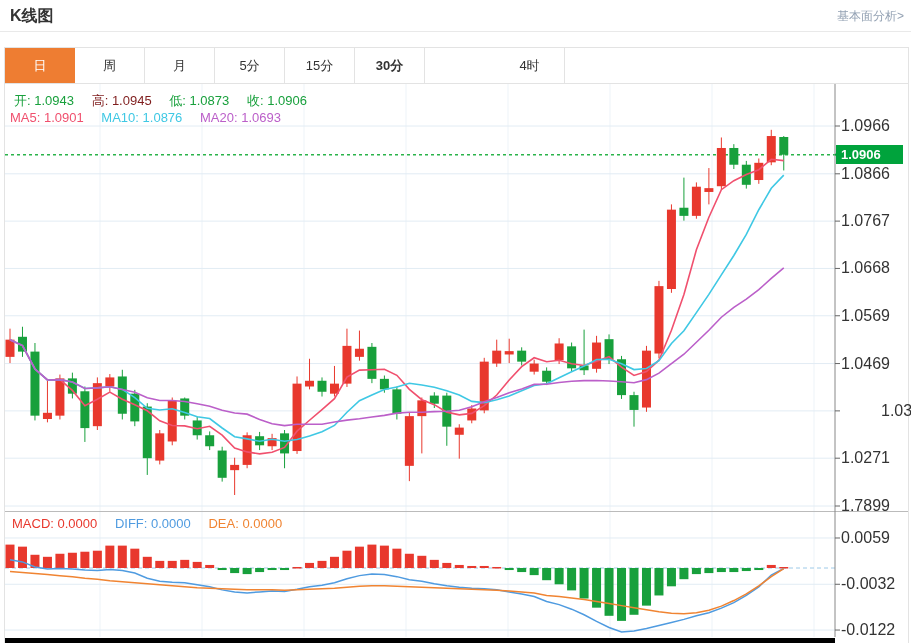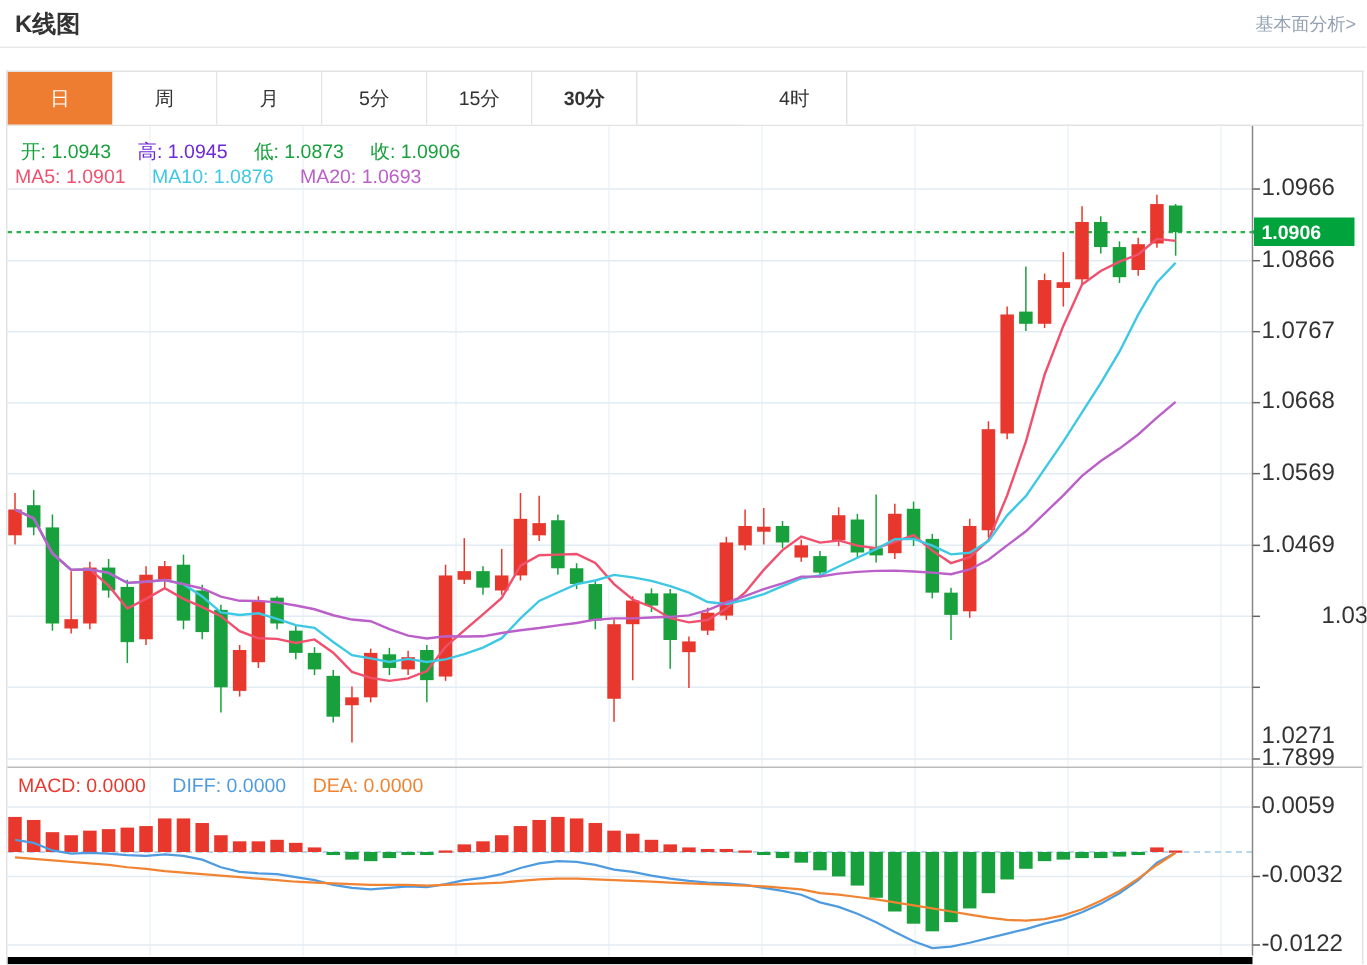--- a/index.html
+++ b/index.html
@@ -273,21 +273,21 @@
     <div class="tab" style="left: 211px;">5分</div>
     <div class="tab" style="left: 281px;">15分</div>
     <div class="tab" style="left: 351px; font-weight: bold;">30分</div>
     <div class="tab" style="left: 491px;">4时</div>
   </div>
   <div class="abs side-border" style="left:4px"></div>
   <div class="abs side-border" style="left:908px"></div>
 
   <div class="abs legend-row" id="ohlc-row">
     <span class="legend-item" style="color: rgb(24, 160, 60);"><span>开:</span> <span>1.0943</span></span>
-    <span class="legend-item" style="color: #6d28d9;"><span>高:</span> <span>1.0945</span></span>
+    <span class="legend-item" style="color: #7f1d1d;"><span>高:</span> <span>1.0945</span></span>
     <span class="legend-item" style="color: rgb(24, 160, 60);"><span>低:</span> <span>1.0873</span></span>
     <span class="legend-item" style="color: rgb(24, 160, 60);"><span>收:</span> <span>1.0906</span></span>
   </div>
 
   <div class="abs legend-row" id="ma-row">
     <span class="legend-item" style="color: rgb(240, 80, 110);"><span>MA5:</span> <span>1.0901</span></span>
     <span class="legend-item" style="color: rgb(63, 200, 228);"><span>MA10:</span> <span>1.0876</span></span>
     <span class="legend-item" style="color: rgb(187, 95, 201);"><span>MA20:</span> <span>1.0693</span></span>
   </div>
 
@@ -297,21 +297,21 @@
     <span class="legend-item" style="color: rgb(240, 132, 50);"><span>DEA:</span> <span>0.0000</span></span>
   </div>
 
   <div class="tick-label" style="top: 119px;">1.0966</div>
   <div class="tick-label" style="top: 166.799px;">1.0866</div>
   <div class="tick-label" style="top: 214.119px;">1.0767</div>
   <div class="tick-label" style="top: 261.44px;">1.0668</div>
   <div class="tick-label" style="top: 308.761px;">1.0569</div>
   <div class="tick-label" style="top: 356.56px;">1.0469</div>
   <div class="tick-label" style="top: 403.881px; margin-left: 40px;">1.0370</div>
-  <div class="tick-label" style="top: 451.201px; margin-top: 33px;">1.0271</div>
+  <div class="tick-label" style="top: 451.201px;">1.0271</div>
   <div class="tick-label" style="top: 499px;">1.7899</div>
 
   <div class="abs" id="price-tag" style="top: 145.179px; background: rgb(0, 163, 60);">1.0906</div>
 
   <div class="tick-label" style="top: 530.999px;">0.0059</div>
   <div class="tick-label" style="top: 577.272px;">-0.0032</div>
   <div class="tick-label" style="top: 623.037px;">-0.0122</div>
 
 </div>
 

